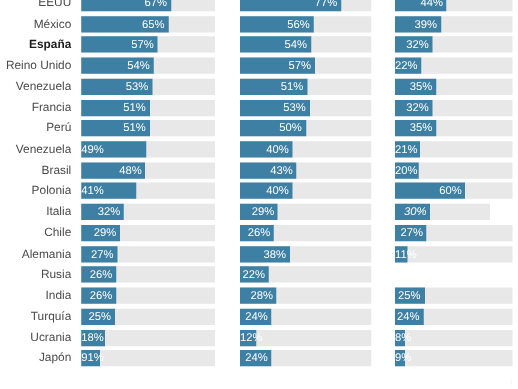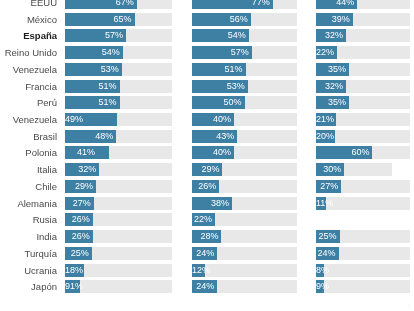--- a/index.html
+++ b/index.html
@@ -213,42 +213,42 @@
       </div>
       <div class="track c2" style="left: 316px; width: 94px;">
         <div class="bar" style="width: 18.8px; background: rgb(62, 127, 164);"></div>
         <span class="bar-value" style="left: 0px; width: 18.8px; text-align: right; padding-right: 3px; box-sizing: border-box;">20%</span>
       </div>
     </div>
     <div class="row" style="top: 146.48px;">
       <div class="row-label">Polonia</div>
       <div class="track c0" style="left: 65px; width: 107px;">
         <div class="bar" style="width: 43.87px; background: rgb(62, 127, 164);"></div>
-        <span class="bar-value" style="left: 0px; width: 57px; text-align: center; padding-right: 15px; box-sizing: border-box;">41%</span>
+        <span class="bar-value" style="left: 0px; width: 57px; text-align: left; padding-right: 15px; box-sizing: border-box;">41%</span>
       </div>
       <div class="track c1" style="left: 192px; width: 105px;">
         <div class="bar" style="width: 42px; background: rgb(62, 127, 164);"></div>
         <span class="bar-value" style="left: 0px; width: 42px; text-align: right; padding-right: 3px; box-sizing: border-box;">40%</span>
       </div>
       <div class="track c2" style="left: 316px; width: 94px;">
         <div class="bar" style="width: 56.4px; background: rgb(62, 127, 164);"></div>
         <span class="bar-value" style="left: 0px; width: 56.4px; text-align: right; padding-right: 3px; box-sizing: border-box;">60%</span>
       </div>
     </div>
     <div class="row" style="top: 163.2px;">
       <div class="row-label">Italia</div>
       <div class="track c0" style="left: 65px; width: 107px;">
         <div class="bar" style="width: 34.24px; background: rgb(62, 127, 164);"></div>
         <span class="bar-value" style="left: 0px; width: 34.24px; text-align: right; padding-right: 3px; box-sizing: border-box;">32%</span>
       </div>
       <div class="track c1" style="left: 192px; width: 105px;">
         <div class="bar" style="width: 30.45px; background: rgb(62, 127, 164);"></div>
         <span class="bar-value" style="left: 0px; width: 30.45px; text-align: right; padding-right: 3px; box-sizing: border-box;">29%</span>
       </div>
-      <div class="track c2" style="left: 316px; width: 76px;">
+      <div class="track c2" style="left: 316px; width: 76px; font-style: italic;">
         <div class="bar" style="width: 28.2px; background: rgb(62, 127, 164);"></div>
         <span class="bar-value" style="left: 0px; width: 28.2px; text-align: right; padding-right: 3px; box-sizing: border-box;">30%</span>
       </div>
     </div>
     <div class="row" style="top: 179.92px;">
       <div class="row-label">Chile</div>
       <div class="track c0" style="left: 65px; width: 107px;">
         <div class="bar" style="width: 31.03px; background: rgb(62, 127, 164);"></div>
         <span class="bar-value" style="left: 0px; width: 31.03px; text-align: right; padding-right: 3px; box-sizing: border-box;">29%</span>
       </div>

